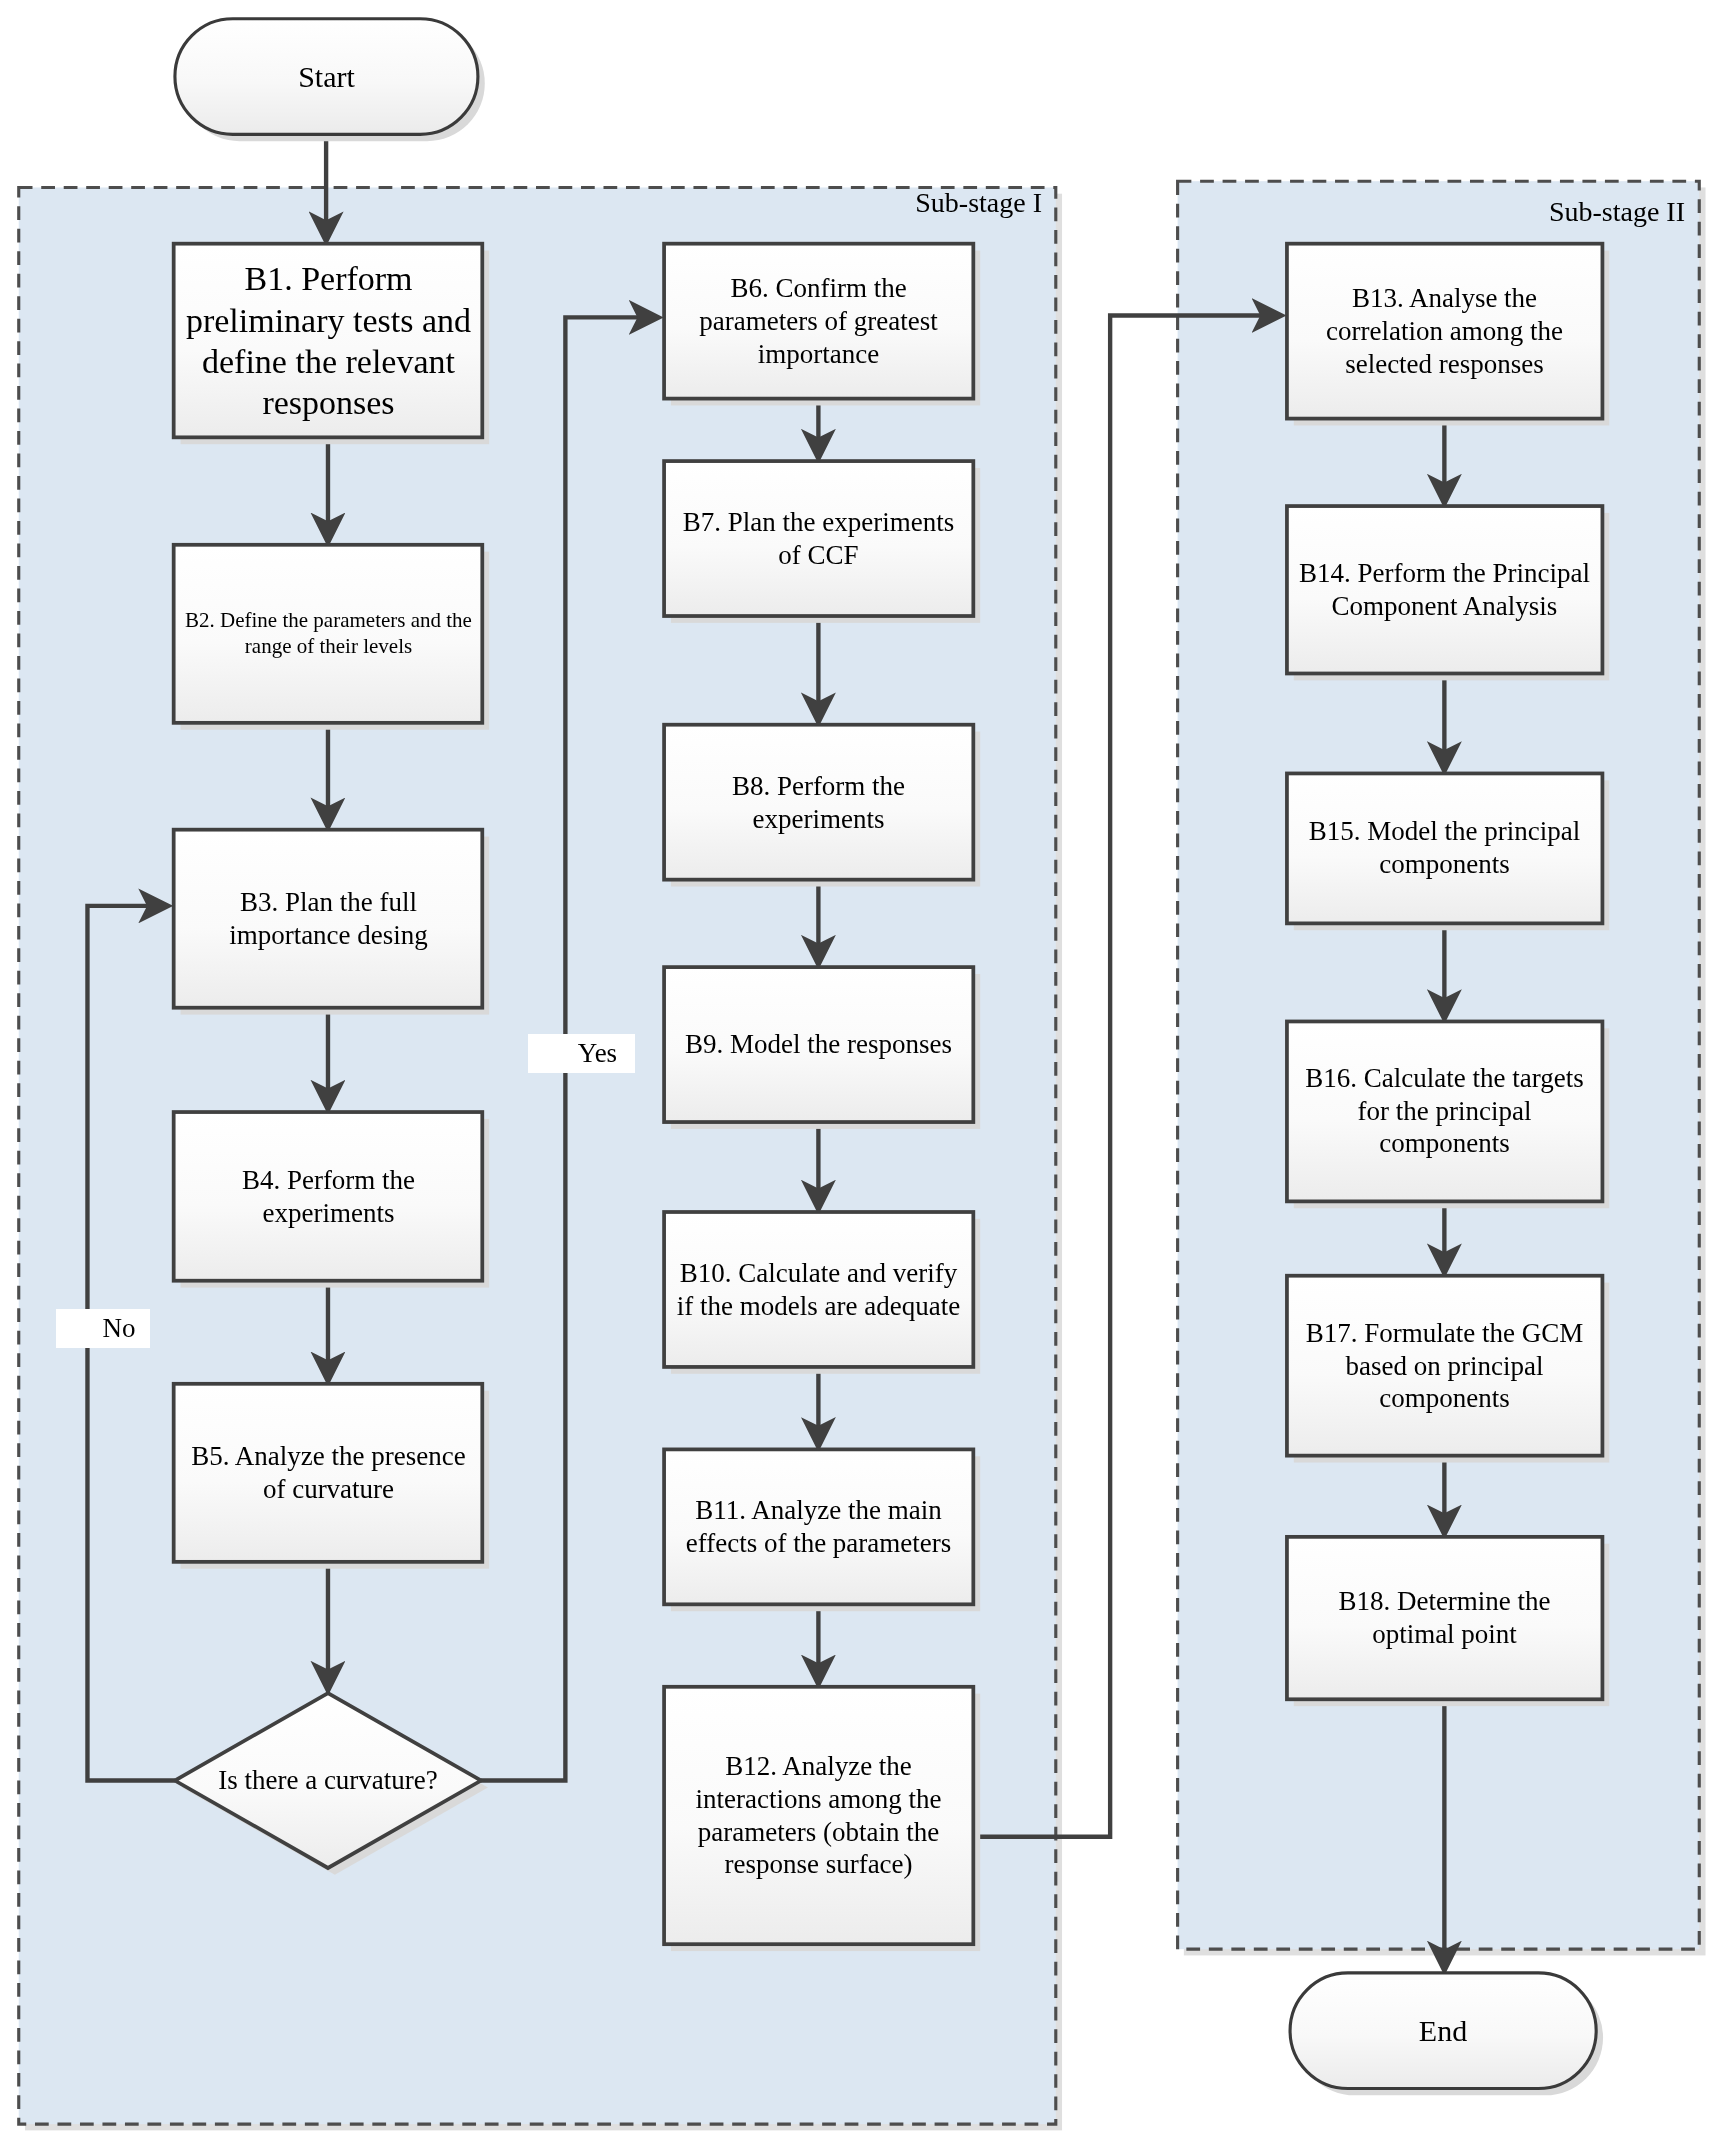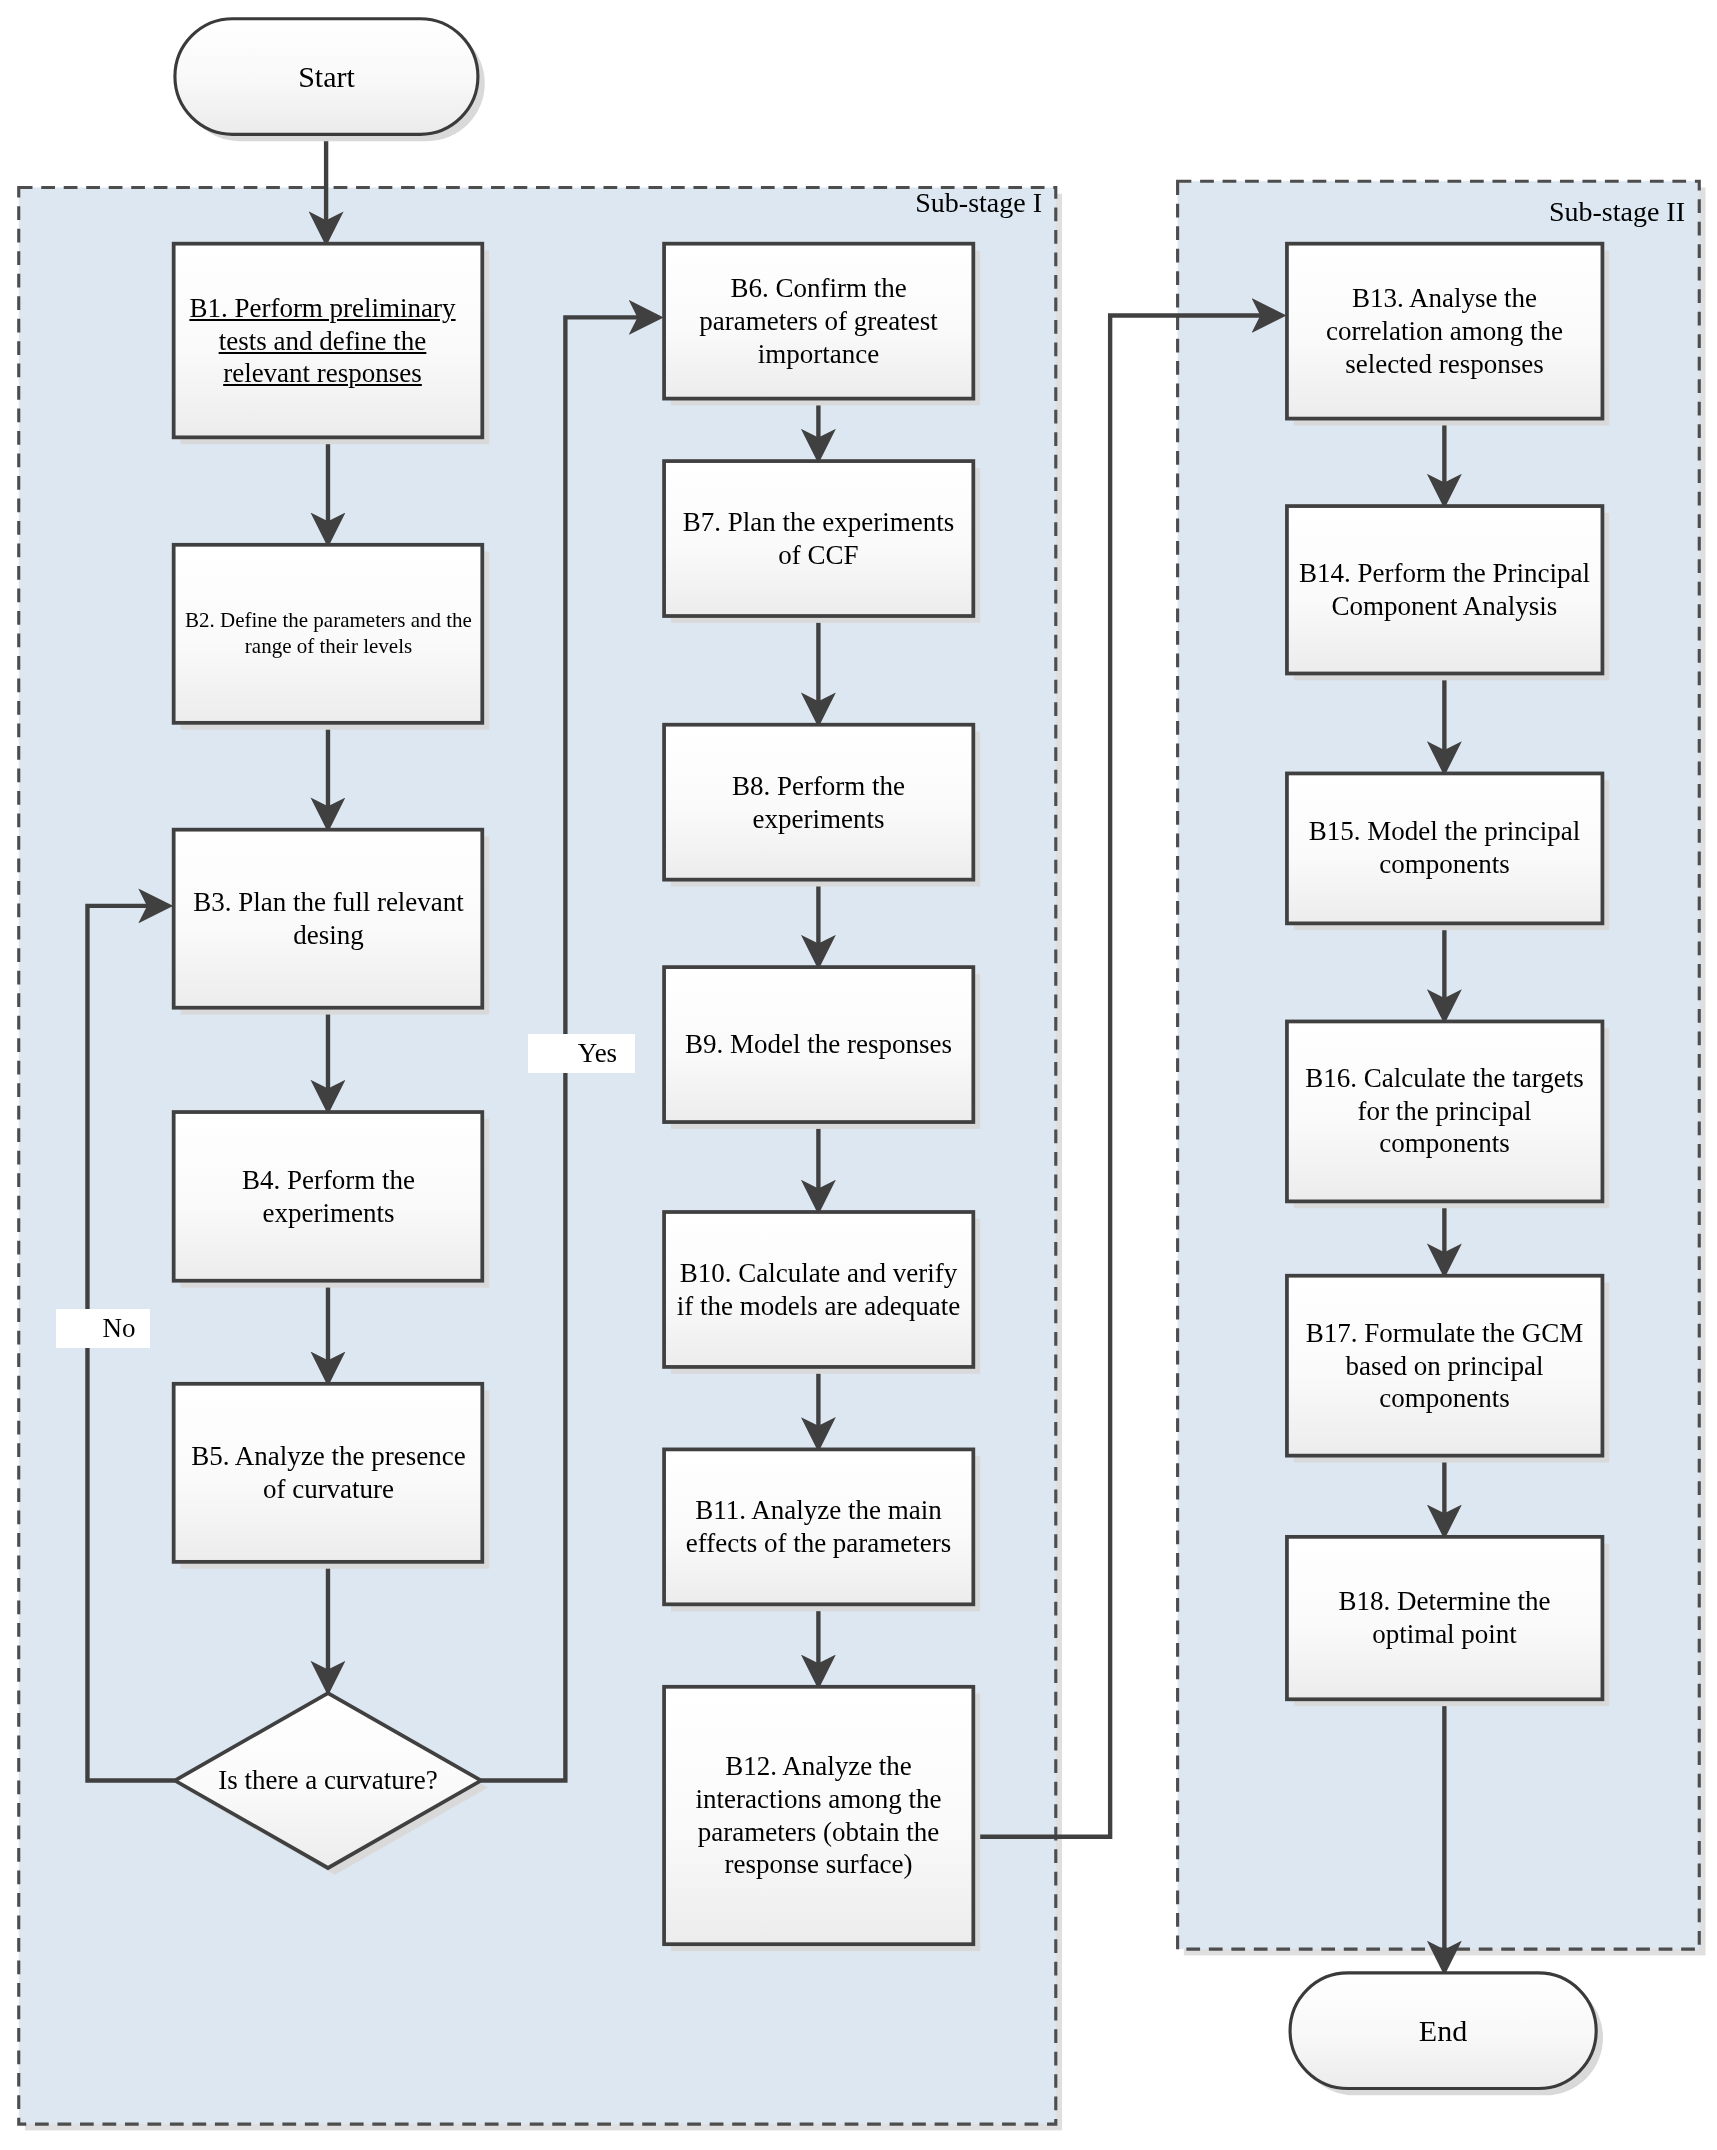--- a/index.html
+++ b/index.html
@@ -114,28 +114,28 @@
         <rect x="280" y="30" width="485" height="185" rx="92.5" ry="92.5" fill="url(#termGrad)" stroke="#3a3a3a" stroke-width="5"></rect>
         <rect x="2076" y="3169" width="490" height="185" rx="92.5" ry="92.5" fill="#d9d9d9"></rect>
         <rect x="2065" y="3158" width="490" height="185" rx="92.5" ry="92.5" fill="url(#termGrad)" stroke="#3a3a3a" stroke-width="5"></rect>
         <polygon points="536,2721 781,2861 536,3001 291,2861" fill="#d9d9d9"></polygon>
         <polygon points="525,2710 770,2850 525,2990 280,2850" fill="url(#boxGrad)" stroke="#404040" stroke-width="6"></polygon>
       </g>
   </svg>
   <div id="labels-layer">
       <div class="stageLabel" style="left: 19px; top: 181px; width: 1023px; height: 44px;">Sub-stage I</div>
       <div class="stageLabel" style="left: 1177px; top: 190px; width: 508px; height: 44px;">Sub-stage II</div>
-      <div class="nodeLabel" style="left: 168px; top: 244px; width: 309px; height: 194px; font-size: 27px; text-decoration: underline;">
+      <div class="nodeLabel" style="left: 174px; top: 244px; width: 309px; height: 194px; font-size: 34px;">
         <span style="padding: 0px 7.5px;">B1. Perform preliminary tests and define the relevant responses</span>
       </div>
       <div class="nodeLabel" style="left: 174px; top: 545px; width: 309px; height: 178px; font-size: 21px;">
         <span style="padding: 0px 7.5px;">B2. Define the parameters and the range of their levels</span>
       </div>
       <div class="nodeLabel" style="left: 174px; top: 830px; width: 309px; height: 178px; font-size: 27px;">
-        <span style="padding: 0px 7.5px;">B3. Plan the full relevant desing</span>
+        <span style="padding: 0px 7.5px;">B3. Plan the full importance desing</span>
       </div>
       <div class="nodeLabel" style="left: 174px; top: 1112px; width: 309px; height: 169px; font-size: 27px;">
         <span style="padding: 0px 7.5px;">B4. Perform the experiments</span>
       </div>
       <div class="nodeLabel" style="left: 174px; top: 1384px; width: 309px; height: 178px; font-size: 27px;">
         <span style="padding: 0px 7.5px;">B5. Analyze the presence of curvature</span>
       </div>
       <div class="nodeLabel" style="left: 664px; top: 244px; width: 309px; height: 155px; font-size: 27px;">
         <span style="padding: 0px 7.5px;">B6. Confirm the parameters of greatest importance</span>
       </div>

